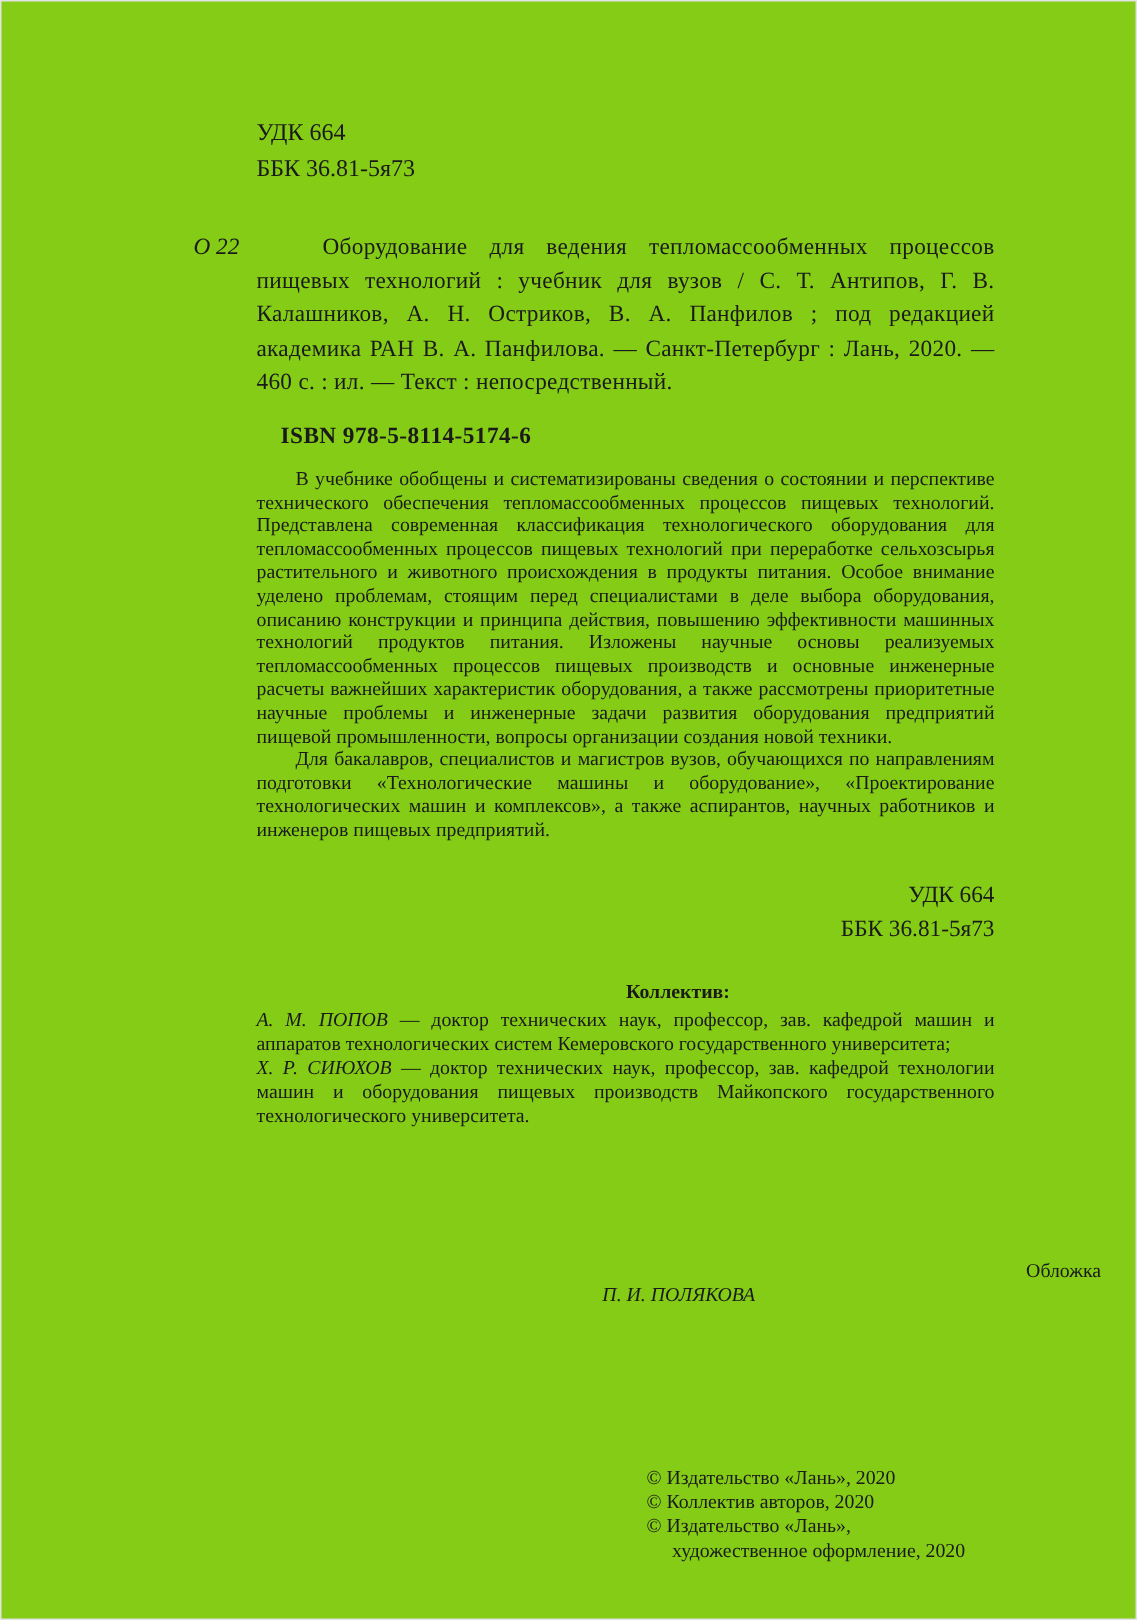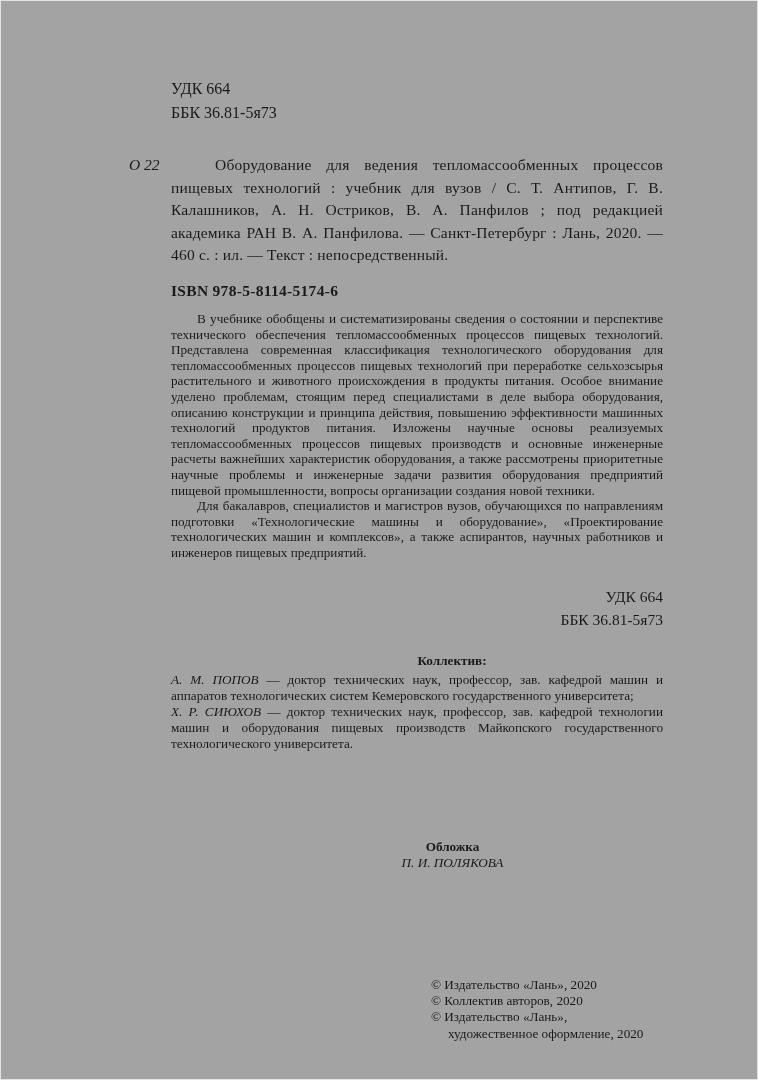--- a/index.html
+++ b/index.html
@@ -4,21 +4,21 @@
 <style>
   html, body {
     margin: 0;
     padding: 0;
     background: #ffffff;
   }
   .page {
     position: relative;
     width: 758px;
     height: 1080px;
-    background: #a3a3a3;
+    background: #84cc16;
     box-sizing: border-box;
     border: 1px solid #e3e3e3;
     font-family: "Liberation Serif", "DejaVu Serif", serif;
     color: #1a1a1a;
     overflow: hidden;
   }
 
   
   .top-codes {
     position: absolute;
@@ -44,21 +44,21 @@
     width: 492px;
     font-size: 15.5px;
     line-height: 22.5px;
     text-align: justify;
     text-indent: 44px;
     letter-spacing: 0.2px;
   }
 
   .isbn {
     position: absolute;
-    left: 170px;
+    left: 186px;
     top: 281px;
     font-size: 15.5px;
     font-weight: bold;
     letter-spacing: 0.3px;
   }
 
   
   .annotation {
     position: absolute;
     left: 170px;
@@ -111,21 +111,21 @@
   
   .cover-block {
     position: absolute;
     left: 170px;
     top: 838px;
     width: 563px;
     text-align: center;
     font-size: 13.2px;
     line-height: 16px;
   }
-  .cover-label { font-weight: bold; }
+  .cover-label { font-weight: normal; text-align: right; }
   .cover-artist { font-style: italic; text-align: center; }
 
   
   .copyright {
     position: absolute;
     left: 430px;
     top: 976px;
     font-size: 13.2px;
     line-height: 16.2px;
   }

